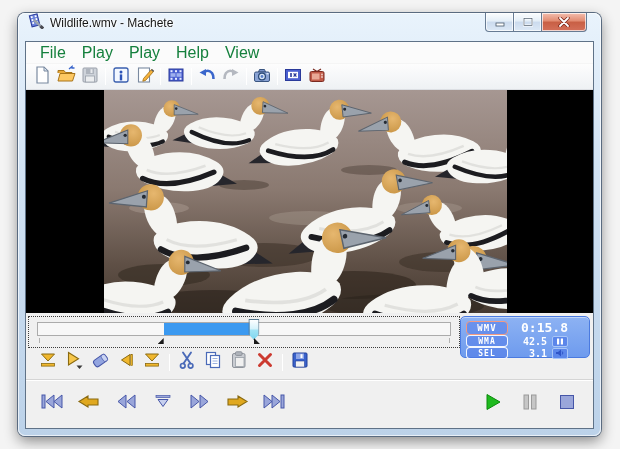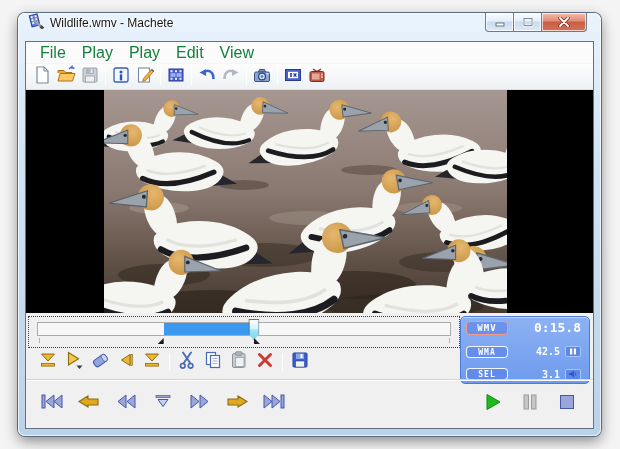--- a/index.html
+++ b/index.html
@@ -49,24 +49,24 @@
   .marker-row{position:absolute;left:8px;right:8px;bottom:3px;height:7px;}
   .tick{position:absolute;width:1px;height:5px;background:#b3b3b3;top:1px;}
   .sel-marker{position:absolute;width:6px;height:6px;top:1px;background:#1a1a1a;}
   .sel-marker.start{clip-path:polygon(100% 0,100% 100%,0 100%);transform:translateX(-100%);}
   .sel-marker.end{clip-path:polygon(0 0,0 100%,100% 100%);}
   .edit-toolbar{height:28px;display:flex;align-items:center;padding-left:7px;}
   .ebtn{width:26px;height:22px;display:flex;align-items:center;justify-content:center;}
   .esep{width:1px;height:17px;background:#c6cacf;border-right:1px solid #fff;margin:0 4px;}
 
   
-  .info-panel{margin-left:auto;width:137px;height:68px;border-radius:5px;
+  .info-panel{margin-left:auto;width:137px;height:42px;border-radius:5px;
     border:1px solid var(--panel-border,#4a7ae0);
     background:linear-gradient(var(--panel-bg-top,#8db2f3),var(--panel-bg-bottom,#6e9bee));
-    box-shadow:inset 0 1px 0 rgba(255,255,255,.45);padding:3px 8px 3px 5px;
+    box-shadow:inset 0 1px 0 rgba(255,255,255,.45);padding:3px 21px 3px 5px;
     display:flex;flex-direction:column;justify-content:space-between;
     font-family:"DejaVu Sans Mono",monospace;color:#fff;}
   .ip-row{display:flex;align-items:center;height:12px;}
   .ip-row.first{height:15px;}
   .chip{border:1px solid rgba(255,255,255,.92);border-radius:4px;background:rgba(82,122,232,.55);
     font-weight:bold;font-size:8px;width:42px;text-align:center;height:12px;line-height:11px;
     letter-spacing:1px;flex:none;}
   .chip.format{border-color:#f49a82;height:14px;line-height:13px;font-size:9px;}
   .ip-time{margin-left:auto;font-size:13px;font-weight:bold;line-height:15px;}
   .ip-right{margin-left:auto;display:flex;align-items:center;}
@@ -125,21 +125,21 @@
         </svg>
     </div>
   </div>
 
   <div class="content">
 
     <div class="menubar">
       <span class="menu-item">File</span>
       <span class="menu-item">Play</span>
       <span class="menu-item">Play</span>
-      <span class="menu-item">Edit</span>
+      <span class="menu-item">Help</span>
       <span class="menu-item">View</span>
     </div>
 
     <div class="toolbar">
       <div class="tbtn">
           <span>
         <svg width="20" height="20" viewBox="0 0 20 20">
               <path d="M5,2 h7 l4,4 v12 h-11 z" fill="#fff" stroke="#7a8aa0" stroke-width="1.2"></path>
               <path d="M12,2 l4,4 h-4 z" fill="#dce6f2" stroke="#7a8aa0"></path>
             </svg></span>

